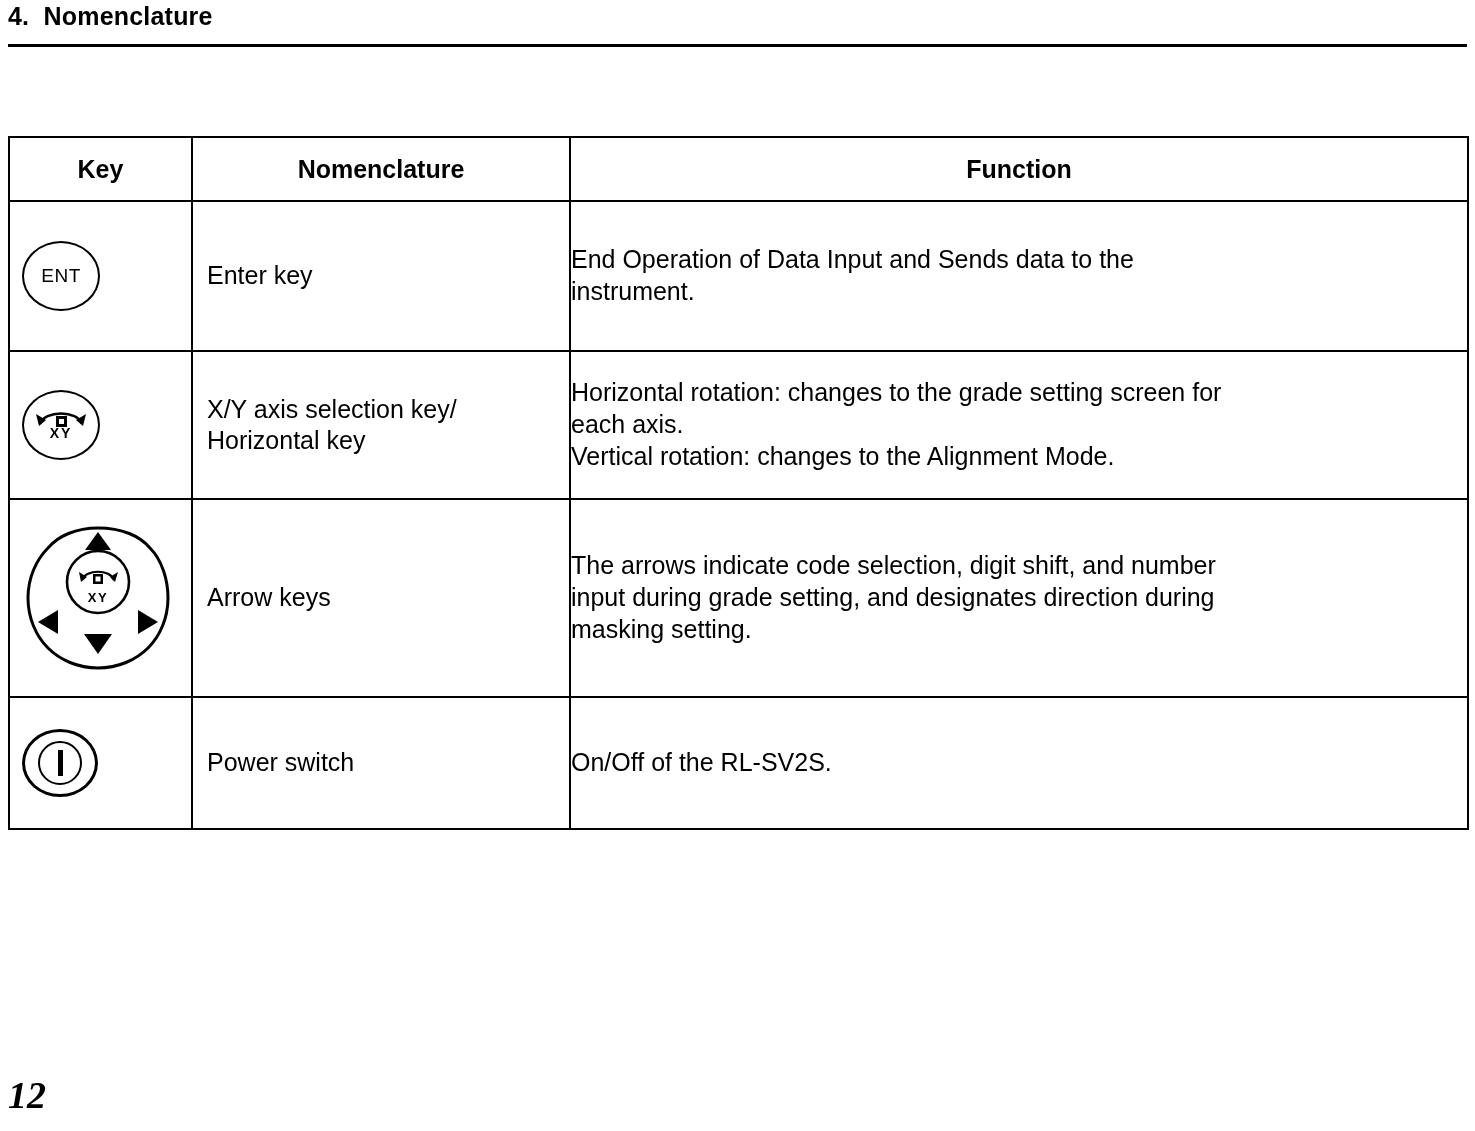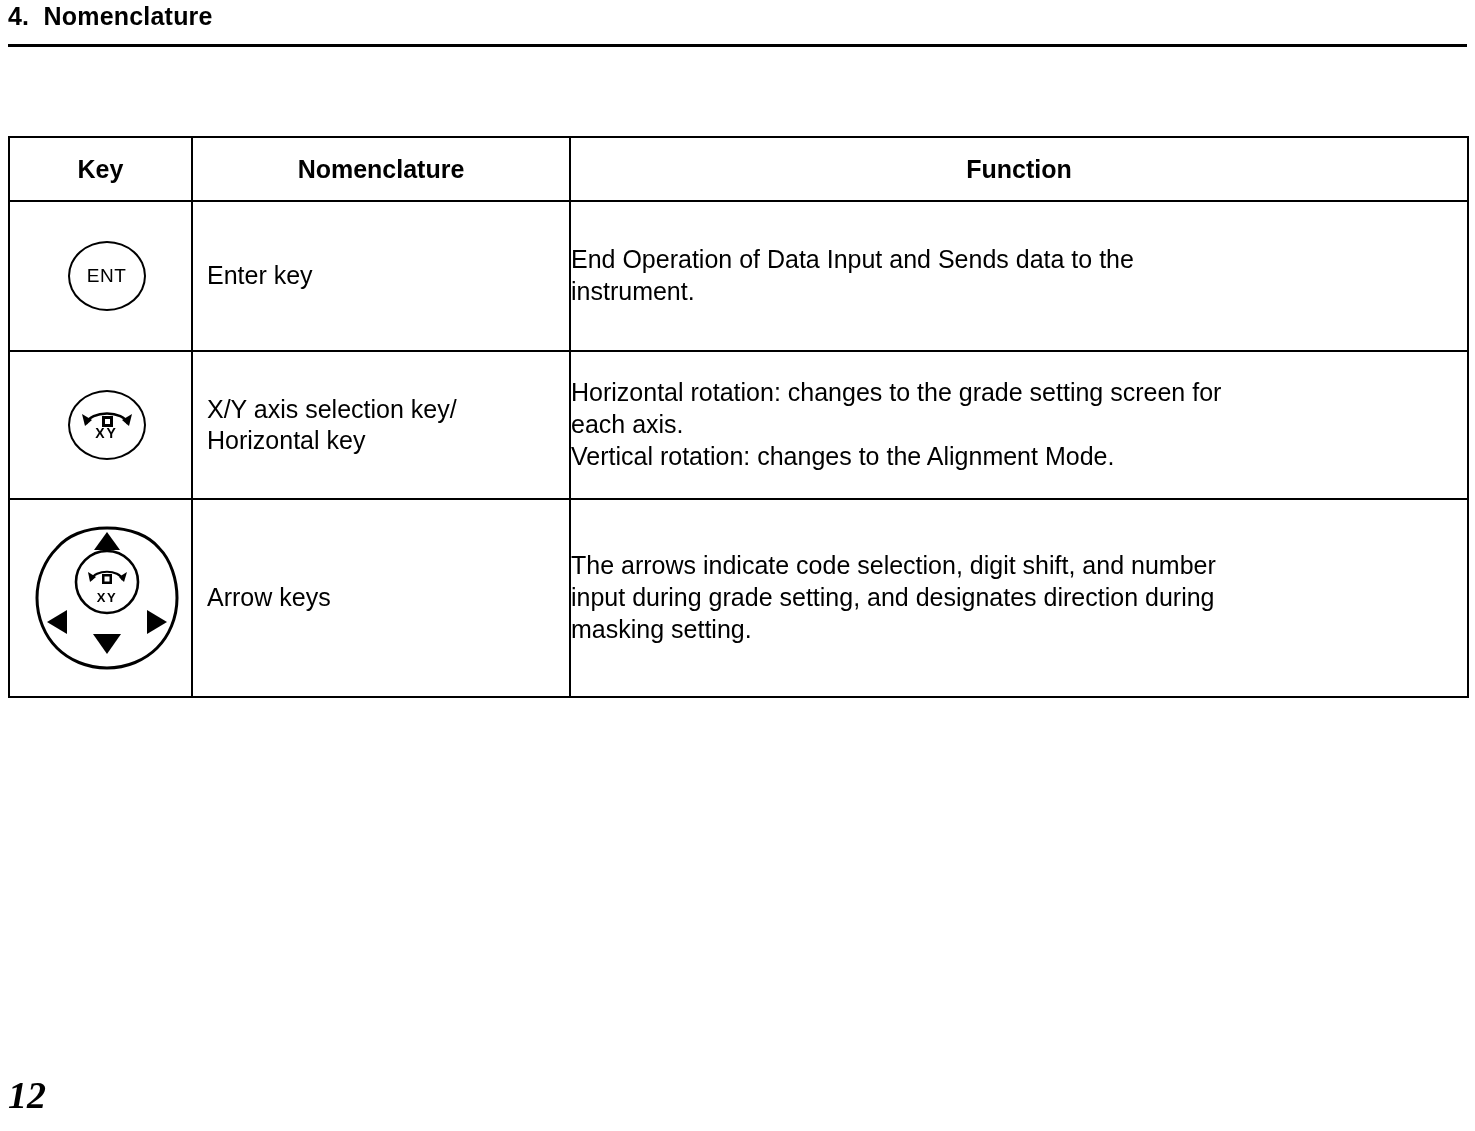--- a/index.html
+++ b/index.html
@@ -88,21 +88,21 @@
   .r1 { height: 150px; }
   .r2 { height: 142px; }
   .r3 { height: 148px; }
   .r4 { height: 198px; }
   .r5 { height: 132px; }
 
   
   .glyph-wrap {
     display: flex;
     align-items: center;
-    justify-content: center;
+    justify-content: flex-start;
     margin-left: 12px;
   }
   .ent-key, .menu-key {
     width: 78px;
     height: 70px;
     border: 2.5px solid #000;
     border-radius: 50%;
     display: flex;
     align-items: center;
     justify-content: center;
@@ -278,18 +278,33 @@
           </div>
         </td>
         <td class="cell-nom">Arrow keys</td>
         <td class="cell-fn">
           <span class="nowrap-line">The arrows indicate code selection, digit shift, and number</span>
           <span class="nowrap-line">input during grade setting, and designates direction during</span>
           <span class="nowrap-line">masking setting.</span>
         </td>
       </tr>
 
+      <tr class="r5">
+        <td class="cell-key">
+          <div class="glyph-wrap">
+            <div class="power-key">
+              <div class="power-inner">
+                <div class="power-bar"></div>
+              </div>
+            </div>
+          </div>
+        </td>
+        <td class="cell-nom">Power switch</td>
+        <td class="cell-fn">
+          <span class="nowrap-line">On/Off of the RL-SV2S.</span>
+        </td>
+      </tr>
     </tbody>
   </table>
 
   <div class="page-number">12</div>
 
 </div>
 
 </body></html>

